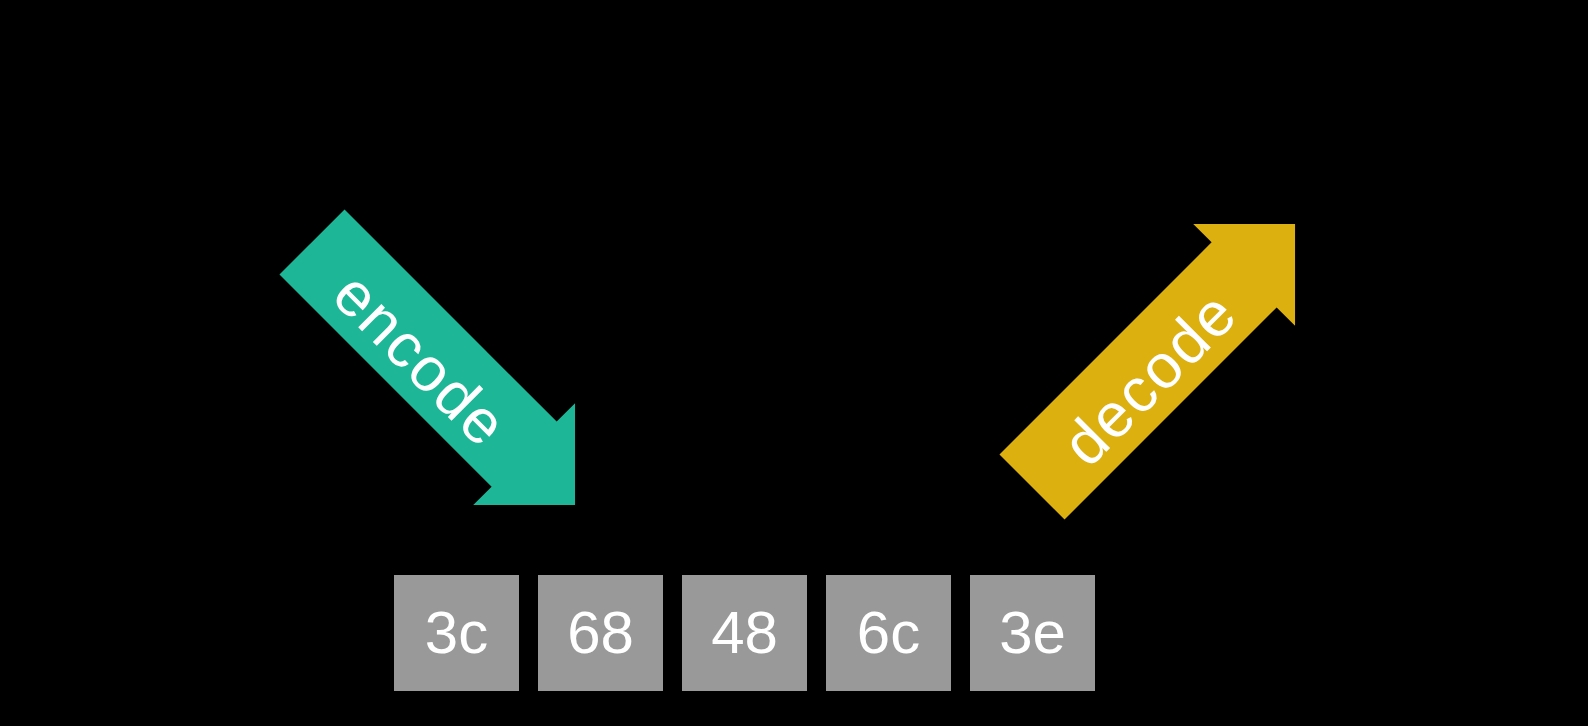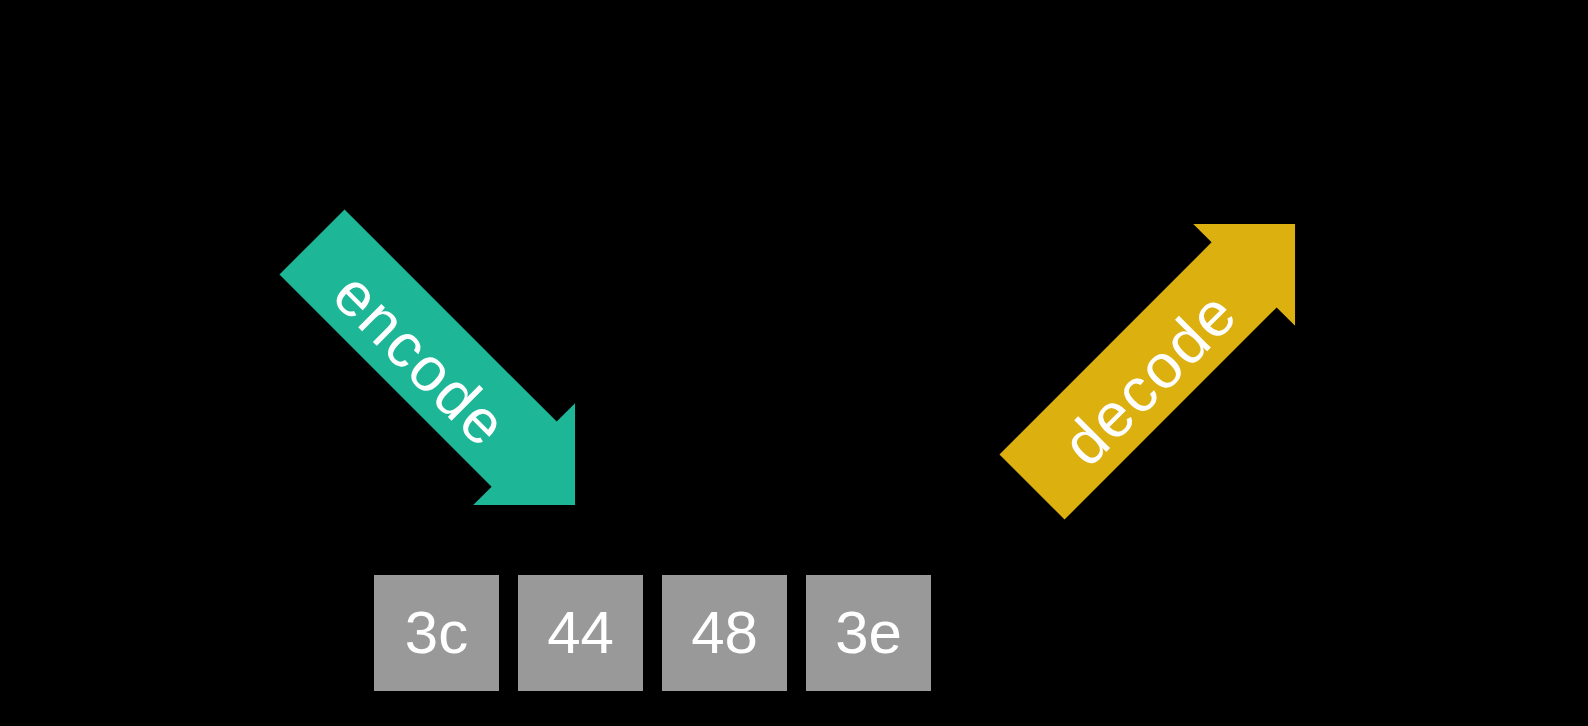--- a/index.html
+++ b/index.html
@@ -24,21 +24,21 @@
     display: block;
   }
   .arrow-label {
     font-family: "Liberation Sans", sans-serif;
     font-size: 62px;
     letter-spacing: 2px;
     fill: var(--label_text, #ffffff);
   }
   .byte-row {
     position: absolute;
-    left: 374px;
+    left: 394px;
     top: 575px;
     display: flex;
     gap: 19px;
   }
   .byte-cell {
     width: 125px;
     height: 116px;
     background: var(--byte_box, #999999);
     color: var(--label_text, #ffffff);
     font-size: 60px;
@@ -61,18 +61,19 @@
     </g>
 
     <g transform="translate(1032 487) rotate(-45)">
       <path d="M 0,-46 L 300,-46 L 300,-72 L 372,0 L 300,72 L 300,46 L 0,46 Z" fill="#dcb00e"></path>
       <text class="arrow-label" x="160" y="6" dy="0.35em" text-anchor="middle">decode</text>
     </g>
   </svg>
 
   <div class="byte-row">
     <div class="byte-cell">3c</div>
-    <div class="byte-cell">44</div>
+    <div class="byte-cell">68</div>
     <div class="byte-cell">48</div>
+    <div class="byte-cell">6c</div>
     <div class="byte-cell">3e</div>
   </div>
 
 </div>
 
 </body></html>

